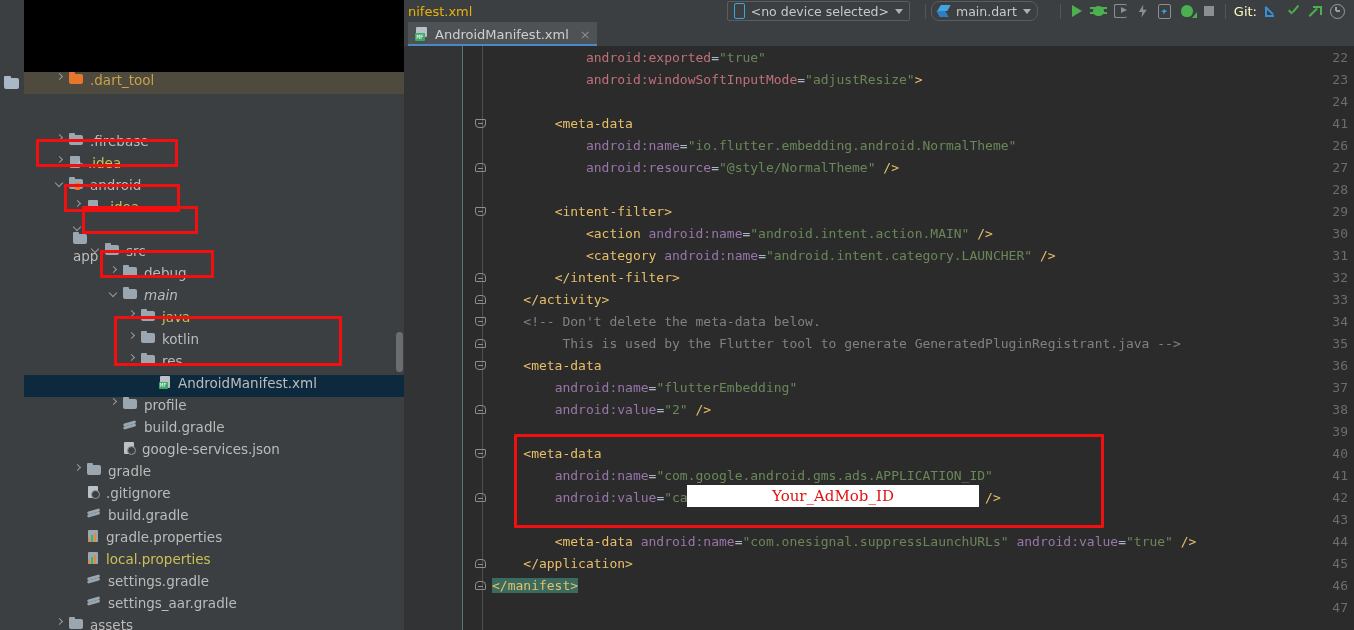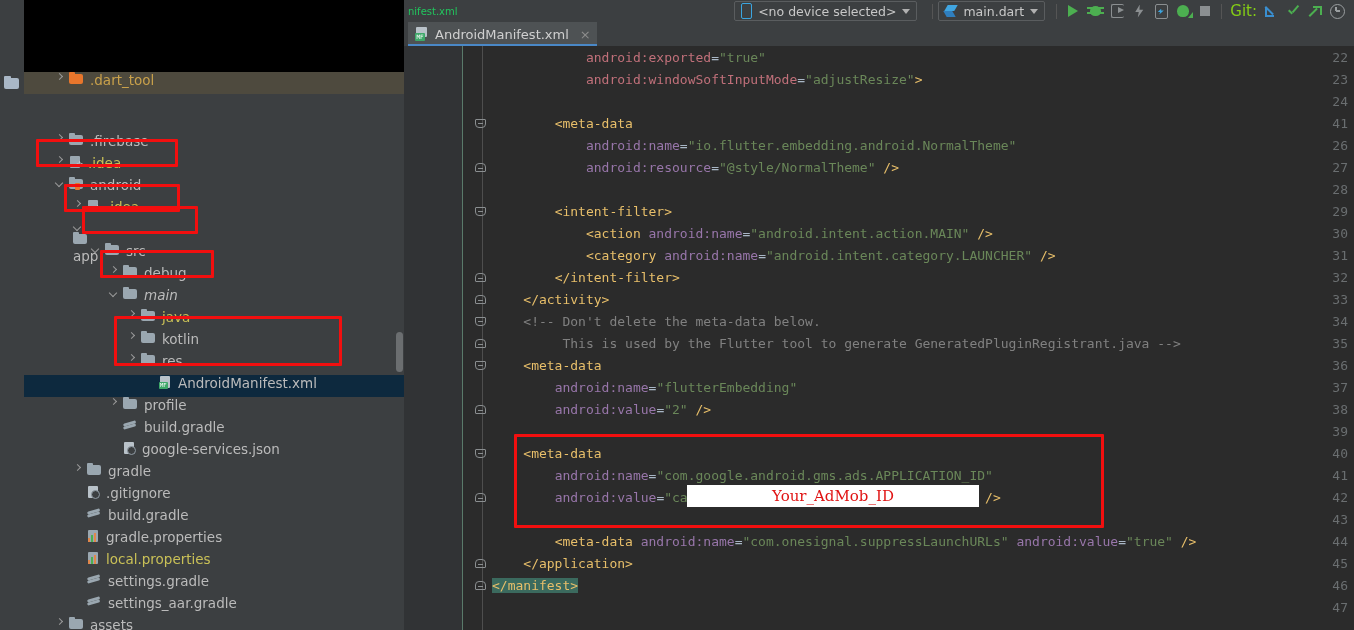--- a/index.html
+++ b/index.html
@@ -64,21 +64,21 @@
   .lbl.yellow{color:#c9c057;}
   .lbl.orange{color:#c9a14b;}
 
   
   .redbox{position:absolute;border:3px solid #f20f0f;border-radius:1px;pointer-events:none;}
 
   
   .editor{position:absolute;left:404px;top:0;width:950px;height:630px;background:#2b2b2b;}
   .topbar{position:absolute;left:0;top:0;width:950px;height:22px;background:#3c3f41;
           display:flex;align-items:center;color:#bbb;font-size:13px;}
-  .topbar .crumb{padding-left:4px;color:#22c55e;font-size:10px;}
+  .topbar .crumb{padding-left:4px;color:#eab308;font-size:13px;}
   .spacer{flex:1;}
   .combo{display:flex;align-items:center;gap:6px;height:18px;padding:0 6px;
          border:1px solid #5a5d5f;border-radius:2px;background:#3c3f41;color:#c8c8c8;font-size:12.5px;}
   .caret{width:0;height:0;border-left:4px solid transparent;border-right:4px solid transparent;
          border-top:5px solid #b0b0b0;}
   .phone-ic{width:9px;height:14px;border:1.6px solid #3ba5e0;border-radius:2px;position:relative;}
   .flutter-ic{width:12px;height:13px;position:relative;}
   .flutter-ic:before{content:"";position:absolute;left:1px;top:0;width:10px;height:6px;
       background:#40a5e0;transform:skewX(-30deg);}
   .flutter-ic:after{content:"";position:absolute;left:0px;top:6px;width:9px;height:6px;
@@ -95,21 +95,21 @@
   .bolt{width:10px;height:13px;background:#8b8f91;
       clip-path:polygon(55% 0,10% 58%,45% 58%,35% 100%,90% 40%,52% 40%);}
   .sq-ic{width:11px;height:13px;border:1.6px solid #8b8f91;border-radius:2px;position:relative;}
   .sq-ic:after{content:"";position:absolute;left:2px;top:4px;width:6px;height:6px;background:#3ba5e0;
       clip-path:polygon(60% 0,0 60%,40% 60%,25% 100%,100% 35%,55% 35%);}
   .cov{width:12px;height:12px;background:#4caf50;border-radius:50% 50% 45% 45%;position:relative;}
   .cov:after{content:"";position:absolute;right:-4px;bottom:-1px;width:0;height:0;
       border-left:5px solid transparent;border-bottom:6px solid #4caf50;}
   .stop{width:10px;height:10px;background:#8b8f91;}
   .sep{width:1px;height:15px;background:#555;margin:0 5px;}
-  .git-lbl{color:#84cc16;font-size:15px;padding:0 3px;}
+  .git-lbl{color:#fef9c3;font-size:13px;padding:0 3px;}
   .arr-dl{width:13px;height:13px;position:relative;}
   .arr-dl:before{content:"";position:absolute;left:1px;top:1px;width:11px;height:2px;background:#3a8fd0;
       transform:rotate(45deg);transform-origin:left top;}
   .arr-dl:after{content:"";position:absolute;left:0px;bottom:1px;width:7px;height:7px;
       border-left:2px solid #3a8fd0;border-bottom:2px solid #3a8fd0;}
   .check{width:13px;height:13px;position:relative;}
   .check:before{content:"";position:absolute;left:1px;top:6px;width:5px;height:2px;background:#4caf50;transform:rotate(45deg);}
   .check:after{content:"";position:absolute;left:4px;top:3px;width:9px;height:2px;background:#4caf50;transform:rotate(-50deg);}
   .arr-ur{width:13px;height:13px;position:relative;}
   .arr-ur:before{content:"";position:absolute;left:1px;bottom:1px;width:11px;height:2px;background:#4caf50;
@@ -388,21 +388,21 @@
       <div class="spacer"></div>
 
       <div class="combo" style="margin-right:10px;">
         <div class="phone-ic"></div>
         <span>&lt;no device selected&gt;</span>
         <span class="caret"></span>
       </div>
 
       <div class="sep"></div>
 
-      <div class="combo" style="margin-right:6px;">
+      <div class="combo" style="margin-right:17px;border-radius:8px;">
         <div class="flutter-ic"></div>
         <span>main.dart</span>
         <span class="caret"></span>
       </div>
 
       <div class="sep"></div>
 
       <div class="tbtn">
           <span class="tri"></span>
         </div>

